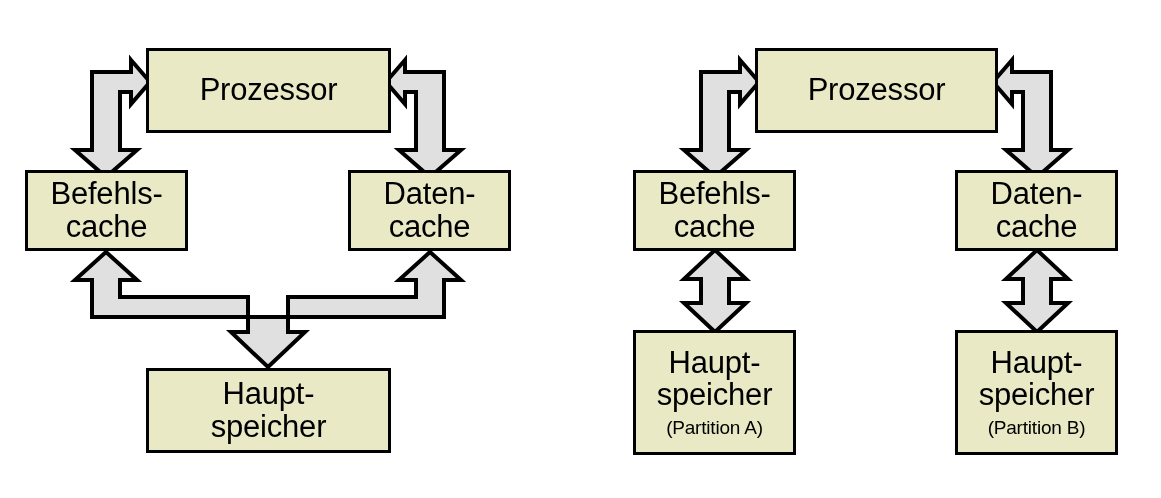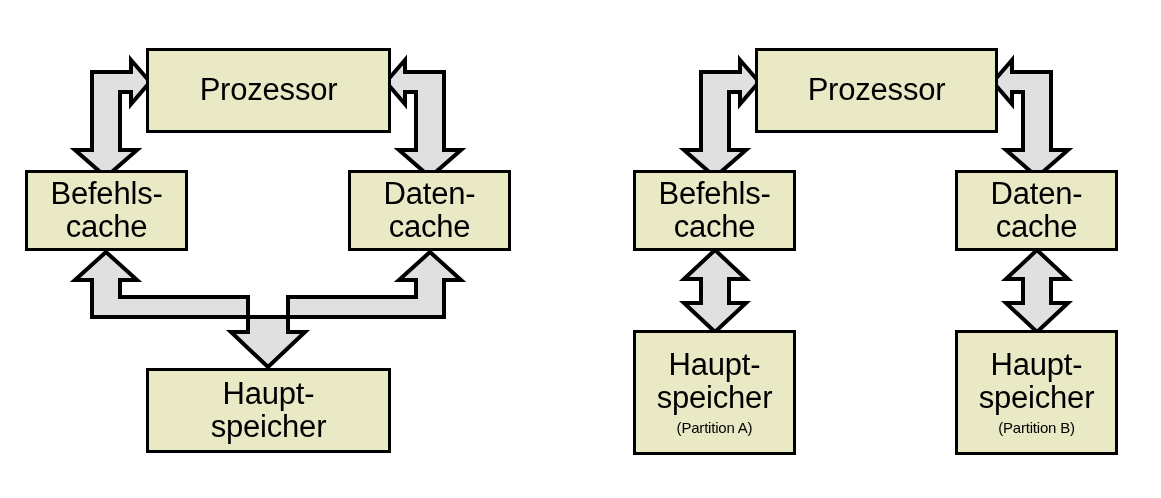--- a/index.html
+++ b/index.html
@@ -40,21 +40,21 @@
     line-height: 1.06;
     color: #000000;
     z-index: 3;
   }
   .node-title {
     font-size: 31px;
     letter-spacing: -0.2px;
     white-space: pre-line;
   }
   .node-sub {
-    font-size: 15px;
+    font-size: 19px;
     margin-top: 6px;
     letter-spacing: -0.2px;
   }
 </style>
 </head>
 <body>
 
 <div id="stage">
 
   <svg class="diagram-layer" viewBox="0 0 1161 498">

